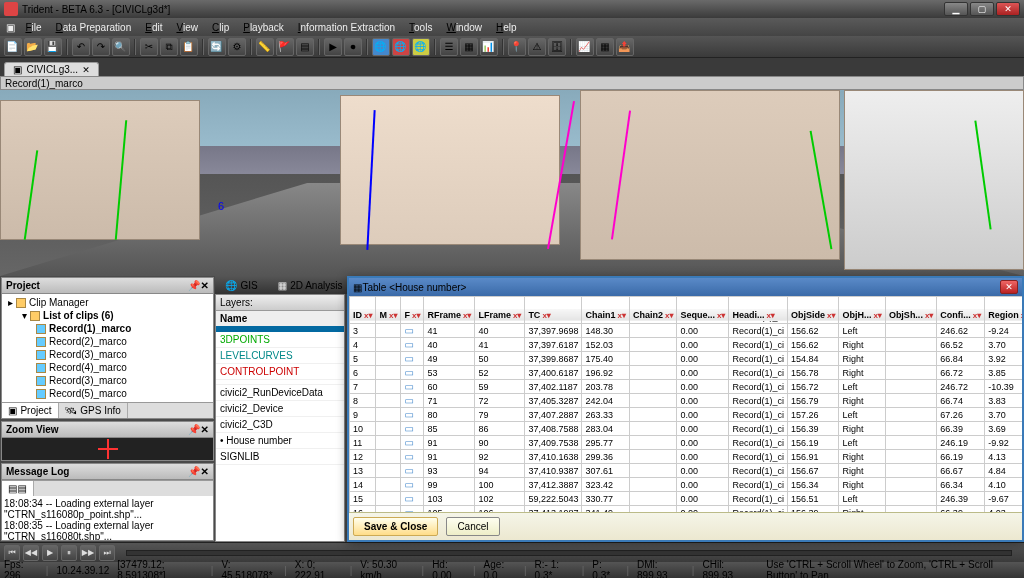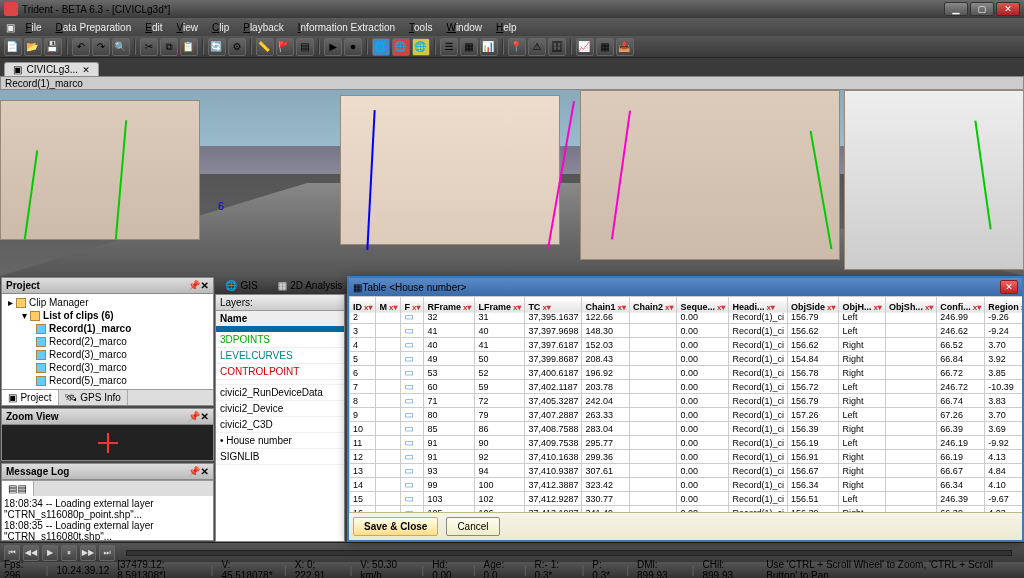--- a/index.html
+++ b/index.html
@@ -53,21 +53,21 @@
 .layerspanel .lsubhdr{background:#eee;padding:2px 4px;font-size:10px;font-weight:bold;border-bottom:6px solid #0369a1}
 .layerrow{padding:2px 4px;font-size:10px;border-bottom:1px solid #f0f0f0;cursor:pointer}
 .lc-green{color:#0a0}.lc-teal{color:#088}.lc-red{color:#c00}
 .tablewin{position:absolute;top:0;left:132px;right:0;bottom:0;background:#f5f5f0;border:2px solid #3a7ab8;display:flex;flex-direction:column;box-shadow:0 2px 10px rgba(0,0,0,.4)}
 .tablewin .twtitle{background:linear-gradient(#5a8ac8,#3a6aa8);height:18px;display:flex;align-items:center;padding:0 4px;color:#fff;font-size:10px}
 .tablewin .twtitle .spacer{flex:1}
 .twclose{width:18px;height:14px;background:linear-gradient(#e66,#b22);border:1px solid #822;border-radius:2px;color:#fff;display:flex;align-items:center;justify-content:center;font-size:9px;cursor:pointer}
 .tablewrap{flex:1;overflow:auto;background:#fff}
 table{border-collapse:collapse;width:100%}
 th,td{border:1px solid #ccc;padding:1px 3px;font-size:9px;white-space:nowrap;text-align:left}
-th{background:linear-gradient(#f8f8f8,#e4e4e4);position:sticky;top:4px}
+th{background:linear-gradient(#f8f8f8,#e4e4e4);position:sticky;top:12px}
 th .filt{color:#c33;font-size:8px;margin-left:2px}
 .twfooter{background:linear-gradient(#f5f5e8,#ece8d0);padding:4px;display:flex;gap:8px;border-top:1px solid #bb8}
 .btn{padding:3px 10px;font-size:10px;border:1px solid #888;border-radius:2px;cursor:pointer;background:linear-gradient(#fefef0,#eeeec8)}
 .btn.primary{background:linear-gradient(#ffe,#fd8);border-color:#ca5;font-weight:bold}
 .statusbar{background:linear-gradient(#555,#333);height:16px;display:flex;align-items:center;padding:0 4px;gap:8px;color:#ccc;font-size:9px}
 .statusbar .sep{color:#666}
 .playbar{background:linear-gradient(#555,#3a3a3a);height:20px;display:flex;align-items:center;padding:0 4px;gap:3px;border-top:1px solid #222}
 .playbtn{width:16px;height:16px;border:1px solid #666;background:linear-gradient(#666,#444);display:flex;align-items:center;justify-content:center;color:#ddd;font-size:8px;cursor:pointer;border-radius:2px}
 </style>
 </head>
@@ -177,20 +177,21 @@
       <div class="panelbody" style="height:96px">
         <div class="tree-item l1">▸<div class="tree-ico"></div><span>Clip Manager</span></div>
         <div class="tree-item l2">▾<div class="tree-ico"></div><b>List of clips (6)</b></div>
         <div id="clips">
             <div class="tree-item l3">
               <div class="tree-ico" style="background:#6cf"></div>
               <b>Record(1)_marco</b>
             </div>
             <div class="tree-item l3"><div class="tree-ico" style="background:#6cf"></div>Record(2)_marco</div>
             <div class="tree-item l3"><div class="tree-ico" style="background:#6cf"></div>Record(3)_marco</div>
+            <div class="tree-item l3"><div class="tree-ico" style="background:#6cf"></div>Record(4)_marco</div>
             <div class="tree-item l3"><div class="tree-ico" style="background:#6cf"></div>Record(3)_marco</div>
             <div class="tree-item l3"><div class="tree-ico" style="background:#6cf"></div>Record(5)_marco</div>
           </div>
       </div>
       <div class="tabbtns">
         <div class="tabbtn active">▣ <span>Project</span></div>
         <div class="tabbtn">🛰 <span>GPS Info</span></div>
       </div>
     </div>
     <div class="panel" style="flex:1">
@@ -324,21 +325,21 @@
                 <td>66.52</td>
                 <td>3.70</td>
               </tr>
               <tr>
                 <td>5</td>
                 <td></td>
                 <td><span style="color:#48c">▭</span></td>
                 <td>49</td>
                 <td>50</td>
                 <td>37,399.8687</td>
-                <td>208.43</td>
+                <td>175.40</td>
                 <td></td>
                 <td>0.00</td>
                 <td>Record(1)_ci</td>
                 <td>154.84</td>
                 <td>Right</td>
                 <td></td>
                 <td>66.84</td>
                 <td>3.92</td>
               </tr>
               <tr>
@@ -493,21 +494,21 @@
                 <td></td>
                 <td>66.34</td>
                 <td>4.10</td>
               </tr>
               <tr>
                 <td>15</td>
                 <td></td>
                 <td><span style="color:#48c">▭</span></td>
                 <td>103</td>
                 <td>102</td>
-                <td>37,412.9287</td>
+                <td>59,222.5043</td>
                 <td>330.77</td>
                 <td></td>
                 <td>0.00</td>
                 <td>Record(1)_ci</td>
                 <td>156.51</td>
                 <td>Left</td>
                 <td></td>
                 <td>246.39</td>
                 <td>-9.67</td>
               </tr>

